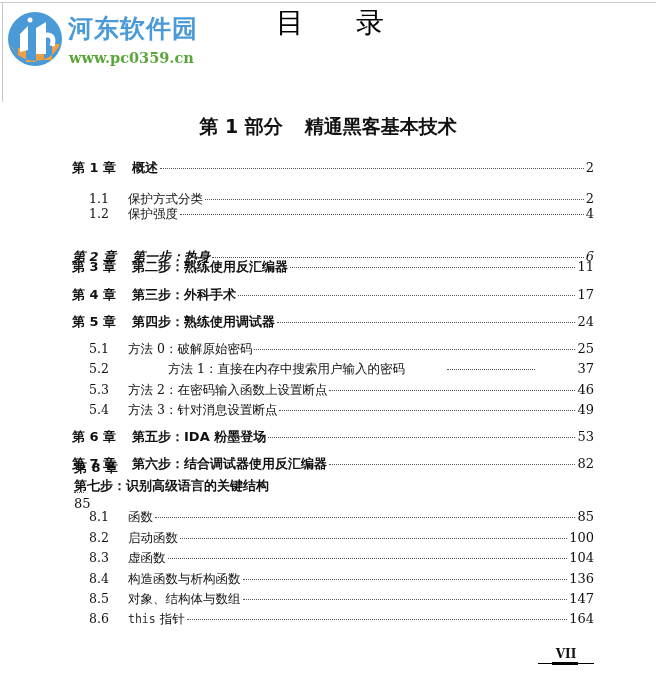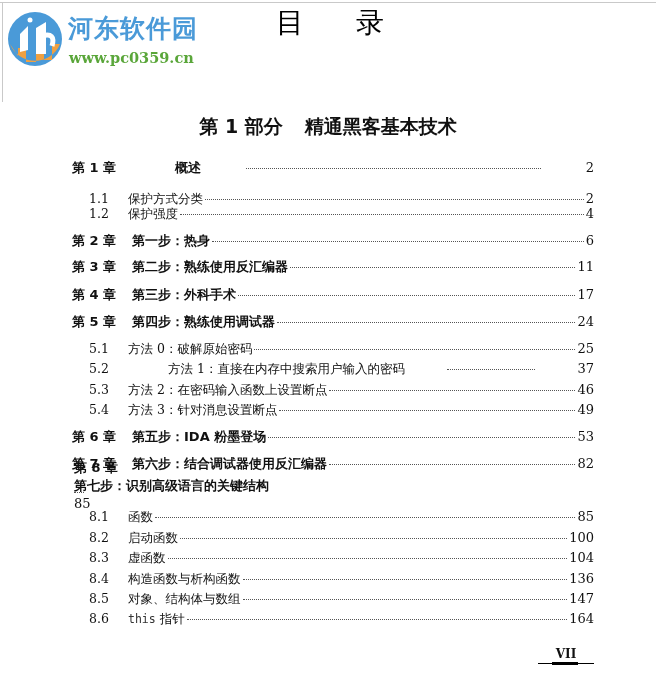--- a/index.html
+++ b/index.html
@@ -59,39 +59,39 @@
   <div class="wm-url">www.pc0359.cn</div>
 </div>
 
 <div class="doc-title">目录</div>
 
 <div class="part-heading">
   <span>第 1 部分</span><span class="gap"></span><span>精通黑客基本技术</span>
 </div>
 
 <div class="toc" id="toc">
-    <div class="toc-row chapter" style="top: 159px; gap: 43px;">
+    <div class="toc-row chapter" style="top: 159px;">
       <span class="num">第 1 章</span>
       <span class="title">概述</span>
       <span class="leader"></span>
       <span class="page">2</span>
     </div>
     <div class="toc-row section" style="top: 191px;">
       <span class="num">1.1</span>
       <span class="title">保护方式分类</span>
       <span class="leader"></span>
       <span class="page">2</span>
     </div>
     <div class="toc-row section" style="top: 206px;">
       <span class="num">1.2</span>
       <span class="title">保护强度</span>
       <span class="leader"></span>
       <span class="page">4</span>
     </div>
-    <div class="toc-row chapter" style="top: 232px;">
+    <div class="toc-row chapter" style="top: 248px; font-style: italic;">
       <span class="num">第 2 章</span>
       <span class="title">第一步：热身</span>
       <span class="leader"></span>
       <span class="page">6</span>
     </div>
     <div class="toc-row chapter" style="top: 258px;">
       <span class="num">第 3 章</span>
       <span class="title">第二步：熟练使用反汇编器</span>
       <span class="leader"></span>
       <span class="page">11</span>

